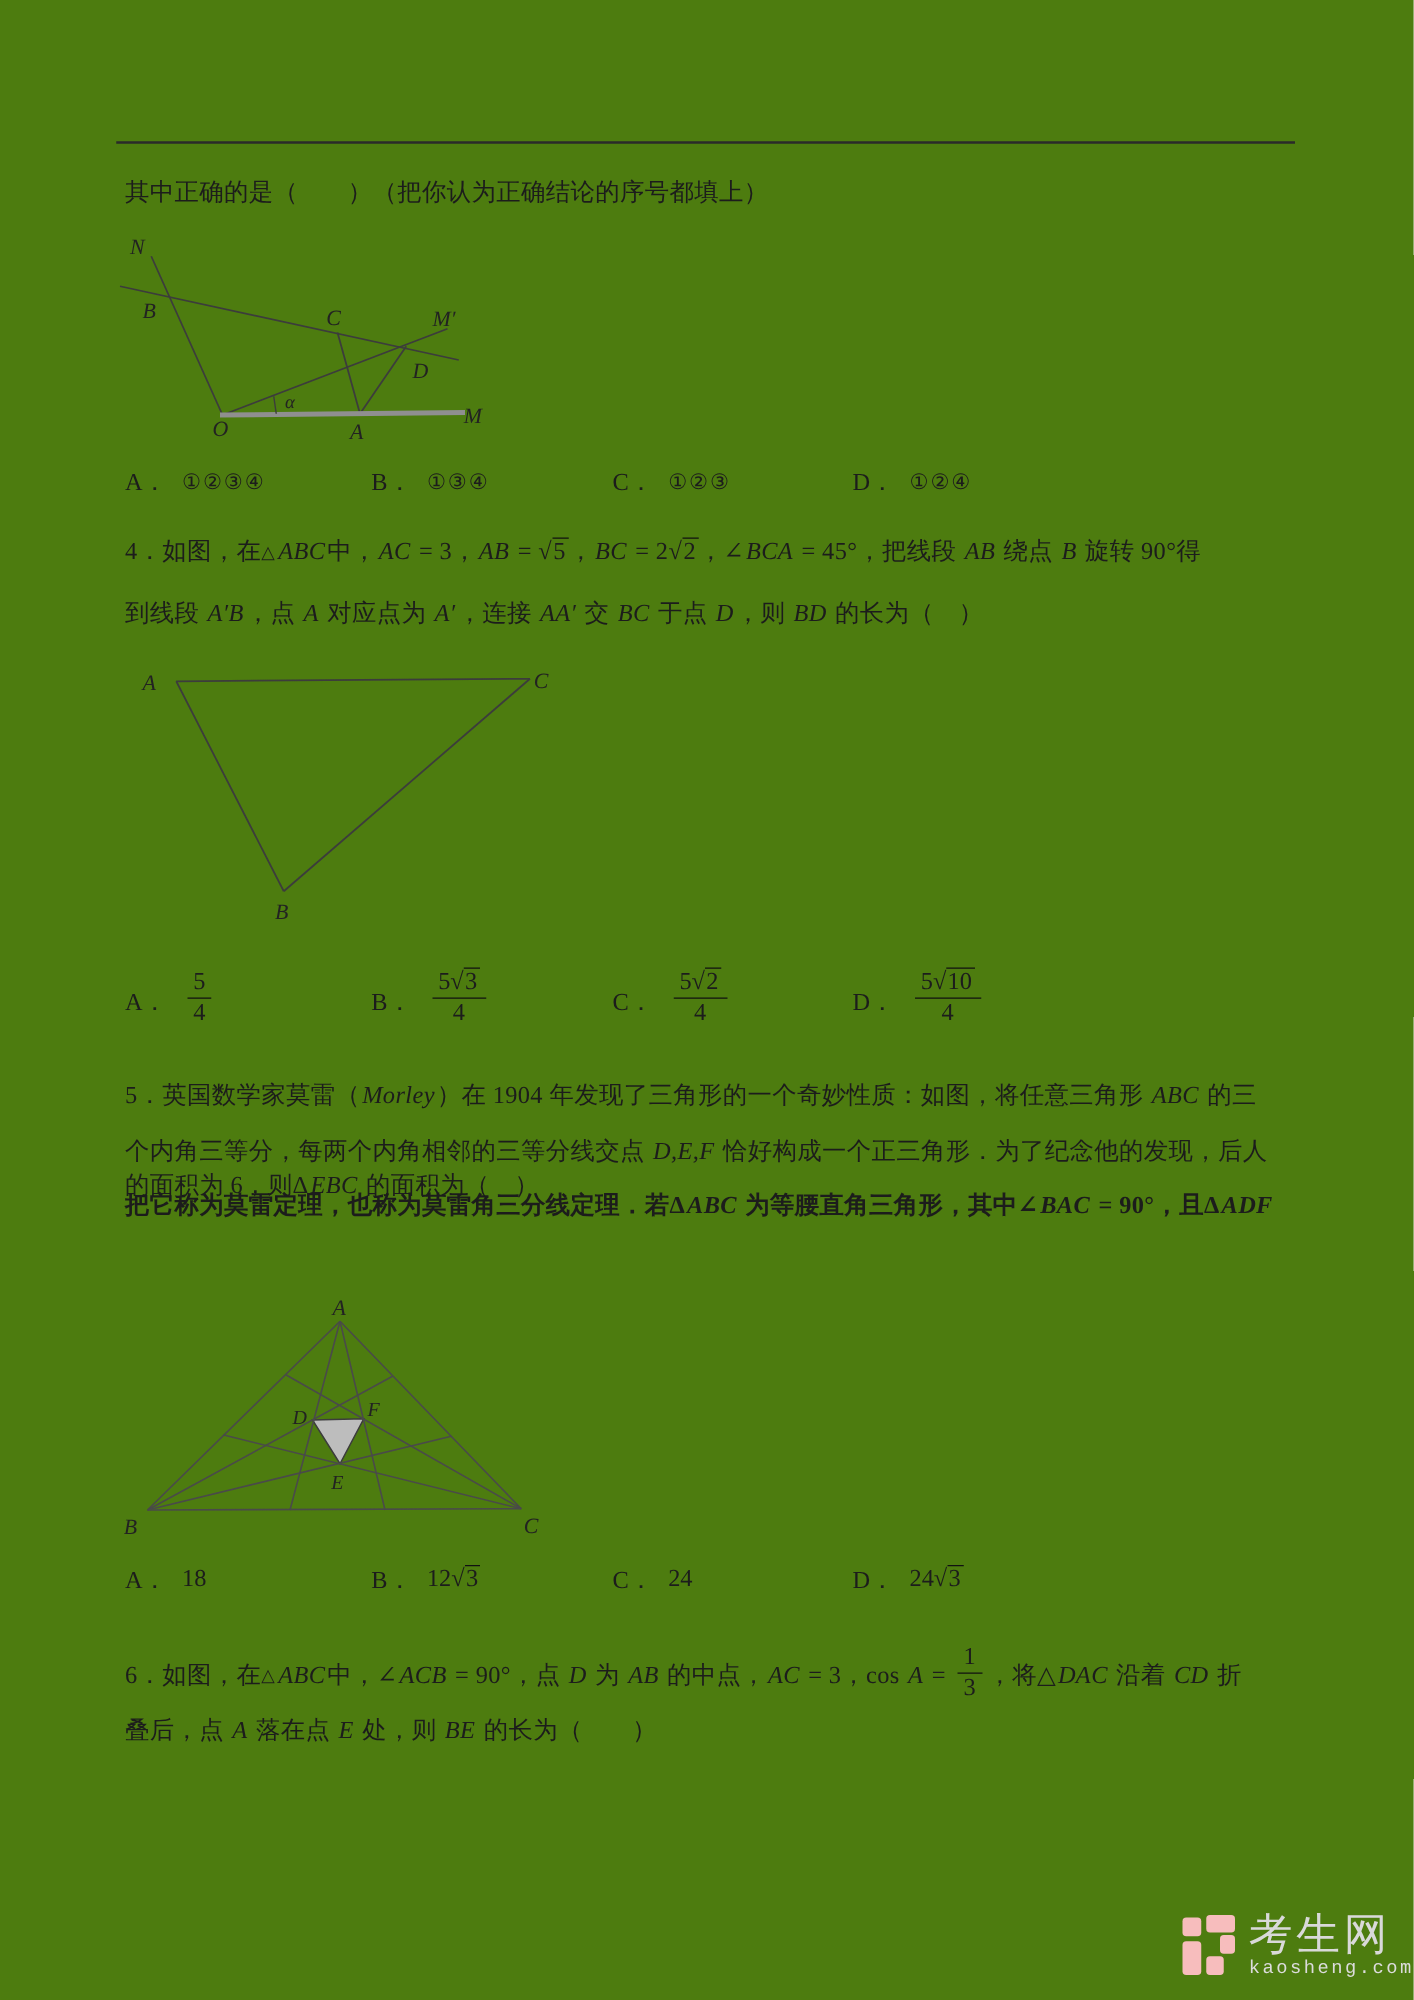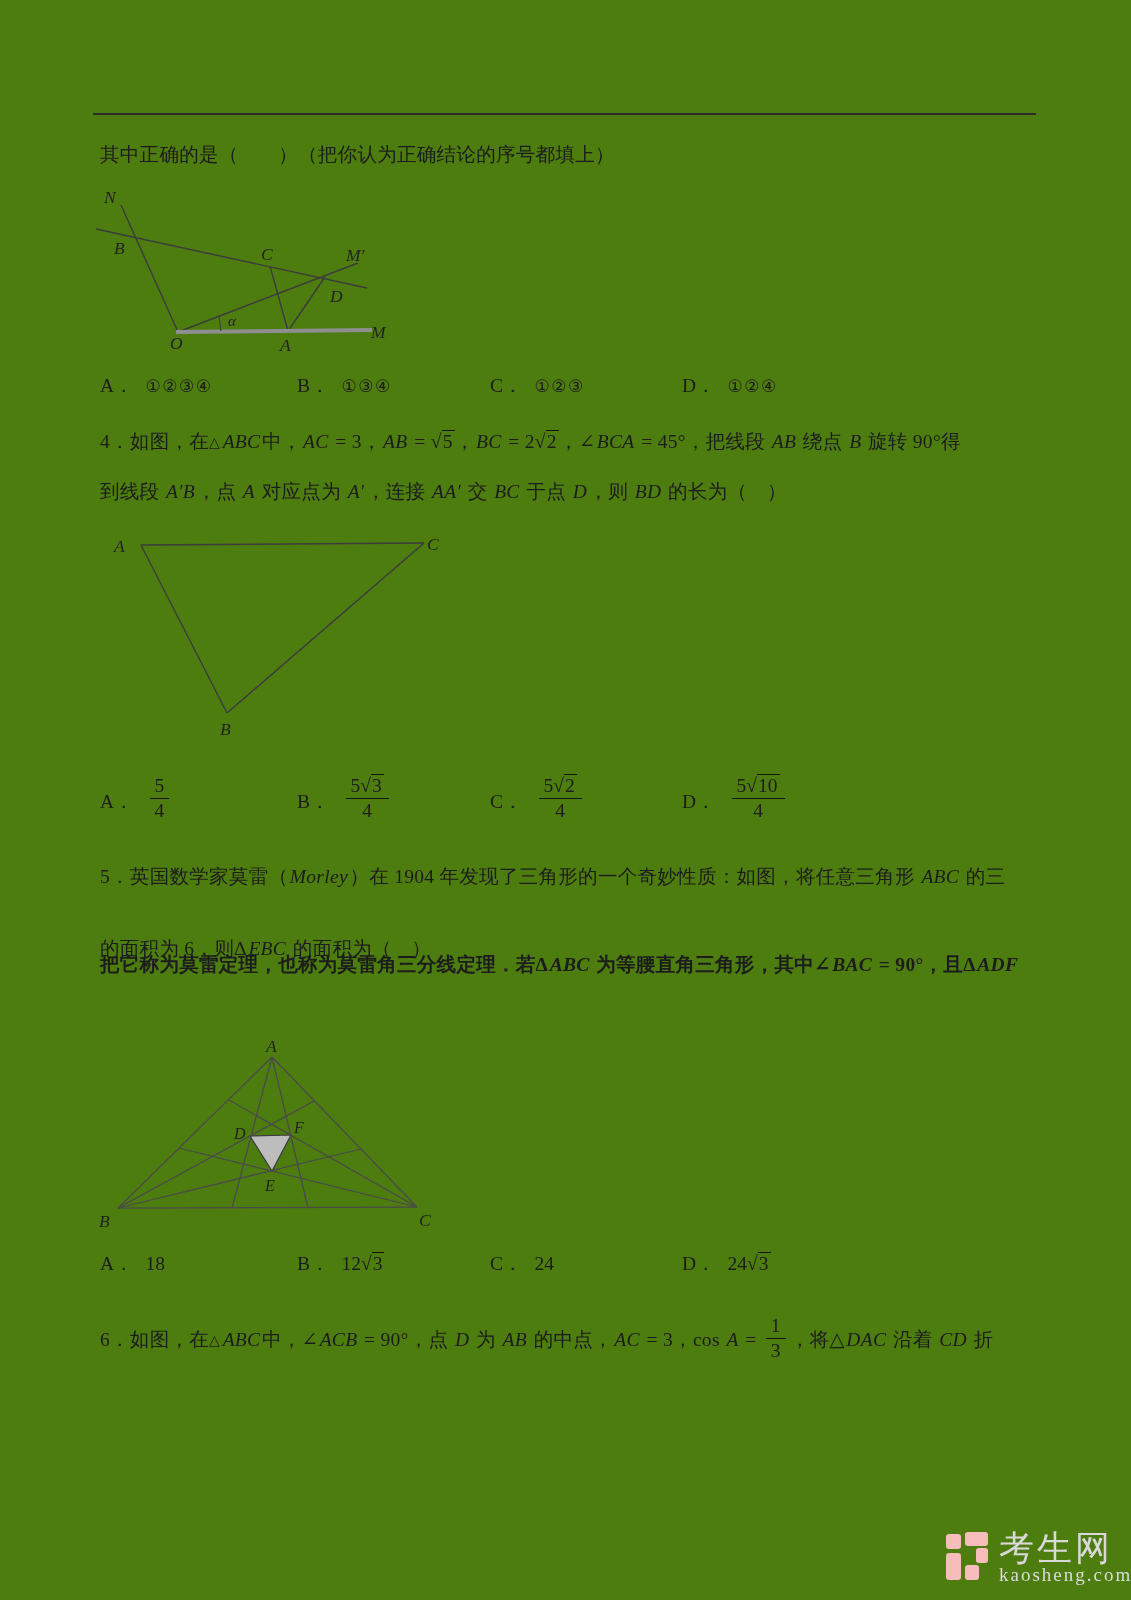--- a/index.html
+++ b/index.html
@@ -33,21 +33,21 @@
   .wm-logo{position:relative;width:44px;height:50px;margin-right:9px;}
   .wm-logo i{position:absolute;background:#f7bdbd;border-radius:3px;}
   .wm-b1{left:0;top:2px;width:15px;height:15px;}
   .wm-b2{left:19px;top:0;width:23px;height:14px;}
   .wm-b3{left:30px;top:16px;width:12px;height:15px;}
   .wm-b4{left:0;top:21px;width:15px;height:27px;}
   .wm-b5{left:19px;top:33px;width:14px;height:15px;}
   .wm-text{display:flex;flex-direction:column;}
   .wm-brand{font-family:"Liberation Sans","DejaVu Sans",sans-serif;font-size:35px;
             line-height:36px;color:#d9d9d9;letter-spacing:3px;font-weight:500;}
-  .wm-domain{font-family:Liberation Serif, serif;font-size:19px;
+  .wm-domain{font-family:Liberation Mono, monospace;font-size:15px;
              line-height:17px;color:#dcdcdc;letter-spacing:2px;}
 </style>
 </head>
 <body>
 
 <div class="page">
 
   <div class="rule"></div>
 
   <div class="line" style="top:142px;">其中正确的是（　　）（把你认为正确结论的序号都填上）</div>
@@ -131,20 +131,21 @@
     <div class="opt" style="left:682px;top:18px;">
       <span class="lab">D．</span>
       <span class="valseg"><span class="fr">
             <span class="nu">5<span class="sq">√<span class="rad">10</span></span></span>
             <span class="de">4</span>
           </span></span>
     </div>
   </div>
 
   <div class="line" style="top:864px;"><span class="tx">5．英国数学家莫雷（</span><span class="mv">Morley</span><span class="tx">）在 1904 年发现了三角形的一个奇妙性质：如图，将任意三角形 </span><span class="mv">ABC</span><span class="tx"> 的三</span></div>
+  <div class="line" style="top:909px;"><span class="tx">个内角三等分，每两个内角相邻的三等分线交点 </span><span class="mv">D,E,F</span><span class="tx"> 恰好构成一个正三角形．为了纪念他的发现，后人</span></div>
   <div class="line" style="top:952px;font-weight:bold;"><span class="tx">把它称为莫雷定理，也称为莫雷角三分线定理．若Δ</span><span class="mv">ABC</span><span class="tx"> 为等腰直角三角形，其中∠</span><span class="mv">BAC</span><span class="tx"> = 90°，且Δ</span><span class="mv">ADF</span></div>
   <div class="line" style="top:936px;"><span class="tx">的面积为 6，则Δ</span><span class="mv">EBC</span><span class="tx"> 的面积为（　）</span></div>
 
   <svg class="fig fig3" style="left:85px;top:1028px;" width="370" height="210" viewBox="85 1028 370 210">
     <polygon class="defpoly" points="250,1136 291,1135 272,1171"></polygon>
     <g>
       <line x1="272" y1="1057" x2="118" y2="1208"></line>
       <line x1="272" y1="1057" x2="417" y2="1207"></line>
       <line x1="118" y1="1208" x2="417" y2="1207"></line>
       <line x1="272" y1="1057" x2="232" y2="1208"></line>
@@ -178,20 +179,21 @@
     <div class="opt" style="left:682px;">
       <span class="lab">D．</span>
       <span class="valseg"><span class="tx">24</span><span class="sq">√<span class="rad">3</span></span></span>
     </div>
   </div>
 
   <div class="line" style="top:1318px;"><span class="tx">6．如图，在</span><span class="tx tri">△</span><span class="mv">ABC</span><span class="tx">中，∠</span><span class="mv">ACB</span><span class="tx"> = 90°，点 </span><span class="mv">D</span><span class="tx"> 为 </span><span class="mv">AB</span><span class="tx"> 的中点，</span><span class="mv">AC</span><span class="tx"> = 3，cos </span><span class="mv">A</span><span class="tx"> = </span><span class="fr">
         <span class="nu">1</span>
         <span class="de">3</span>
       </span><span class="tx">，将△</span><span class="mv">DAC</span><span class="tx"> 沿着 </span><span class="mv">CD</span><span class="tx"> 折</span></div>
+  <div class="line" style="top:1372px;"><span class="tx">叠后，点 </span><span class="mv">A</span><span class="tx"> 落在点 </span><span class="mv">E</span><span class="tx"> 处，则 </span><span class="mv">BE</span><span class="tx"> 的长为（　　）</span></div>
 
   <div class="wm">
     <div class="wm-logo">
       <i class="wm-b1"></i>
         <i class="wm-b2"></i>
         <i class="wm-b3"></i>
         <i class="wm-b4"></i>
         <i class="wm-b5"></i>
     </div>
     <div class="wm-text">

